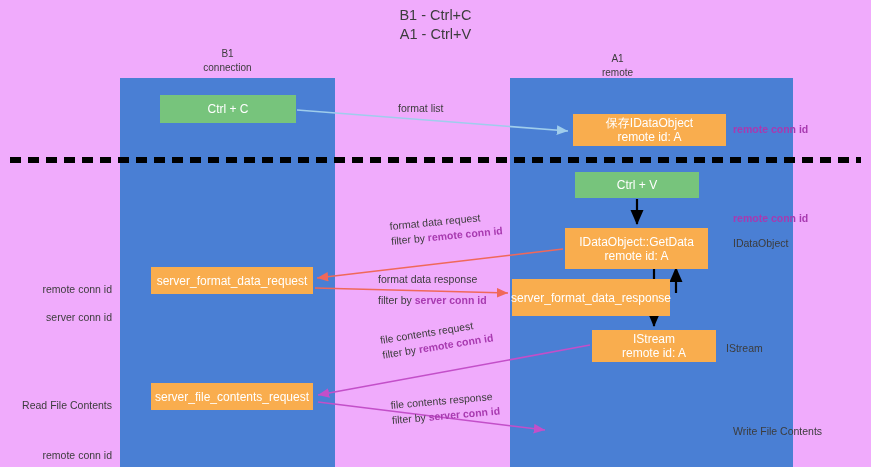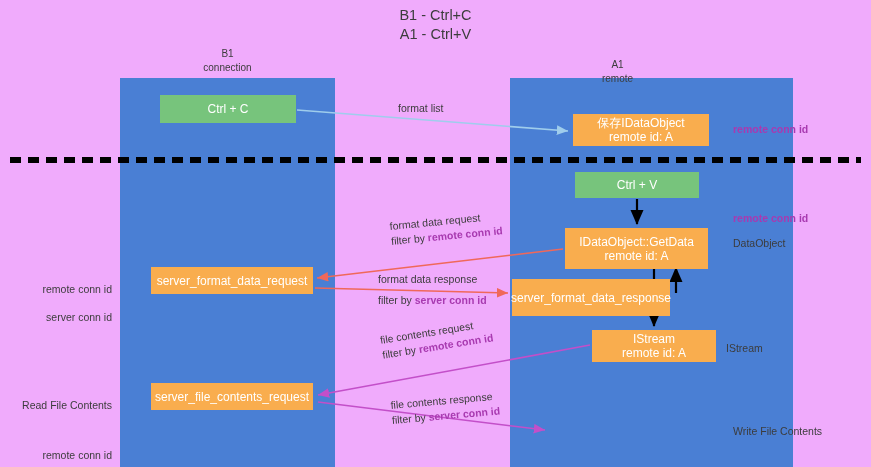--- a/index.html
+++ b/index.html
@@ -30,21 +30,21 @@
   
   .lane-header {
     position: absolute;
     text-align: center;
     color: #3c3c3c;
     font-size: 10px;
     line-height: 13.5px;
     white-space: pre-line;
   }
   #header-b1 { left: 150px; top: 47px; width: 155px; }
-  #header-a1 { left: 540px; top: 58px; width: 155px; }
+  #header-a1 { left: 540px; top: 52px; width: 155px; }
 
   
   #diagram-title {
     position: absolute;
     left: 0;
     top: 6px;
     width: 871px;
     text-align: center;
     color: #3c3c3c;
     font-size: 14.5px;
@@ -63,21 +63,21 @@
     font-size: 12px;
     line-height: 14px;
     white-space: pre-line;
     box-sizing: border-box;
     padding: 2px 4px;
   }
   .node.green  { background: #77c47c; }
   .node.orange { background: #f9ad4e; }
 
   #node-ctrl-c            { left: 160px; top: 95px;  width: 136px; height: 28px; }
-  #node-save-idataobject  { left: 573px; top: 114px; width: 136px; height: 32px; }
+  #node-save-idataobject  { left: 573px; top: 114px; width: 153px; height: 32px; }
   #node-ctrl-v            { left: 575px; top: 172px; width: 124px; height: 26px; }
   #node-getdata           { left: 565px; top: 228px; width: 143px; height: 41px; }
   #node-fmt-request       { left: 151px; top: 267px; width: 162px; height: 27px; }
   #node-fmt-response      { left: 512px; top: 279px; width: 158px; height: 37px; }
   #node-istream           { left: 592px; top: 330px; width: 124px; height: 32px; }
   #node-file-request      { left: 151px; top: 383px; width: 162px; height: 27px; }
   #node-file-response     { left: 549px; top: 416px; width: 158px; height: 27px; }
 
   
   .annot {
@@ -204,21 +204,21 @@
     <div><span>filter by </span><span class="hl-purple">remote conn id</span></div>
   </div>
 
   <div class="edge-label" id="lbl-file-res">
     <div>file contents response</div>
     <div><span>filter by </span><span class="hl-purple">server conn id</span></div>
   </div>
 
   <div class="annot purple" id="annot-remote-1">remote conn id</div>
   <div class="annot purple" id="annot-remote-2">remote conn id</div>
-  <div class="annot" id="annot-dataobject">DataObject</div>
+  <div class="annot" id="annot-dataobject">IDataObject</div>
   <div class="annot" id="annot-istream">IStream</div>
   <div class="annot" id="annot-write">Write File Contents</div>
 
   <div class="annot right" id="annot-left-1">
     <div class="purple">remote conn id</div>
     <div class="green">server conn id</div>
   </div>
 
   <div class="annot right" id="annot-left-2">
     <div>Read File Contents</div>

